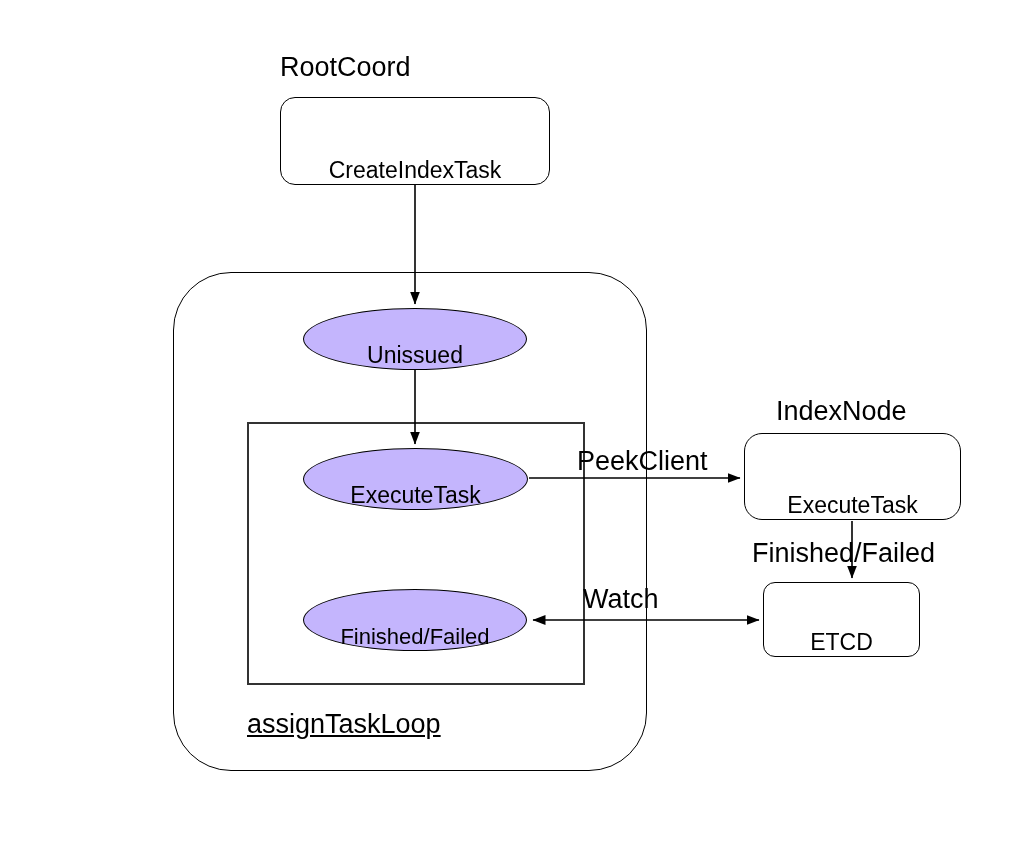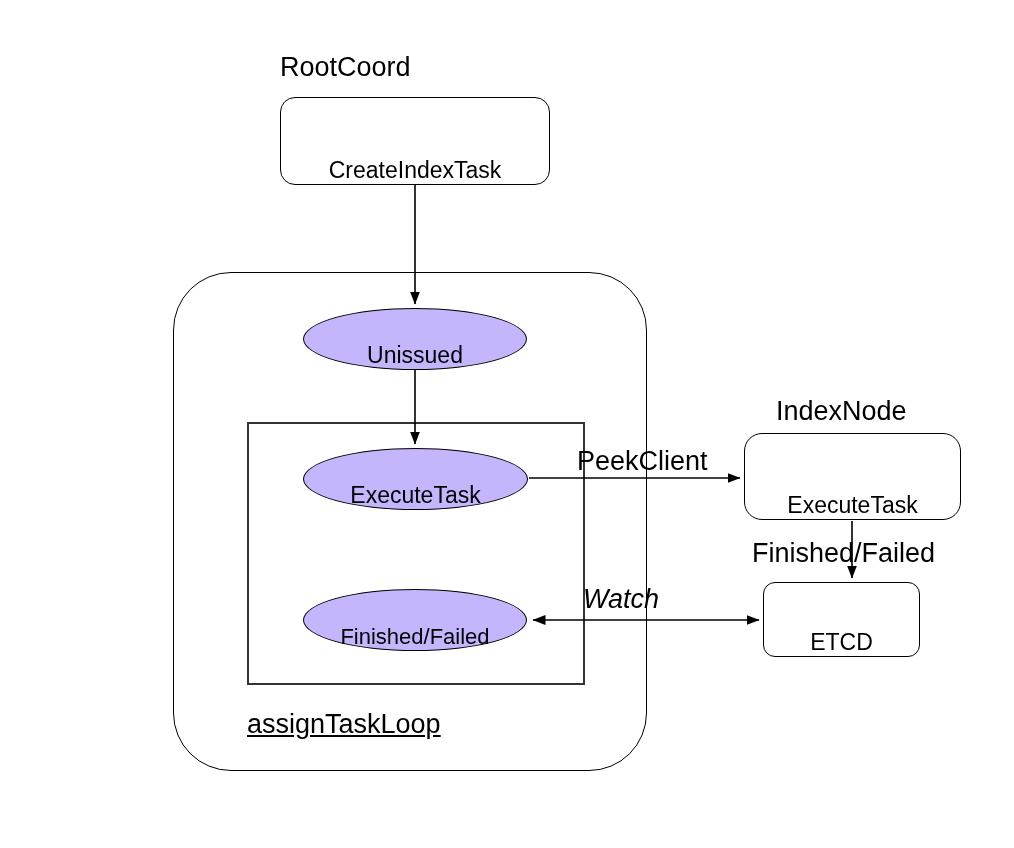--- a/index.html
+++ b/index.html
@@ -91,21 +91,21 @@
 
 
   <div class="lbl" style="left:776px; top:396px; width:217px;">IndexNode</div>
 
   <div class="lbl" style="left:247px; top:709px; width:338px;text-decoration:underline;">assignTaskLoop</div>
 
   <div class="lbl" style="left:577px; top:446px; width:160px;">PeekClient</div>
 
   <div class="lbl" style="left:752px; top:538px; width:216px;">Finished/Failed</div>
 
-  <div class="lbl" style="left:583px; top:584px; width:130px;font-style:italic;">Watch</div>
+  <div class="lbl" style="left:583px; top:584px; width:130px;">Watch</div>
 
   <div class="node rbox" style="left:280px; top:97px; width:270px; height:88px;">
     <span>CreateIndexTask</span>
   </div>
 
   <div class="node ellipse" style="left:303px; top:308px; width:224px; height:62px;">
     <span>Unissued</span>
   </div>
 
   <div class="node ellipse" style="left:303px; top:448px; width:225px; height:62px;">

